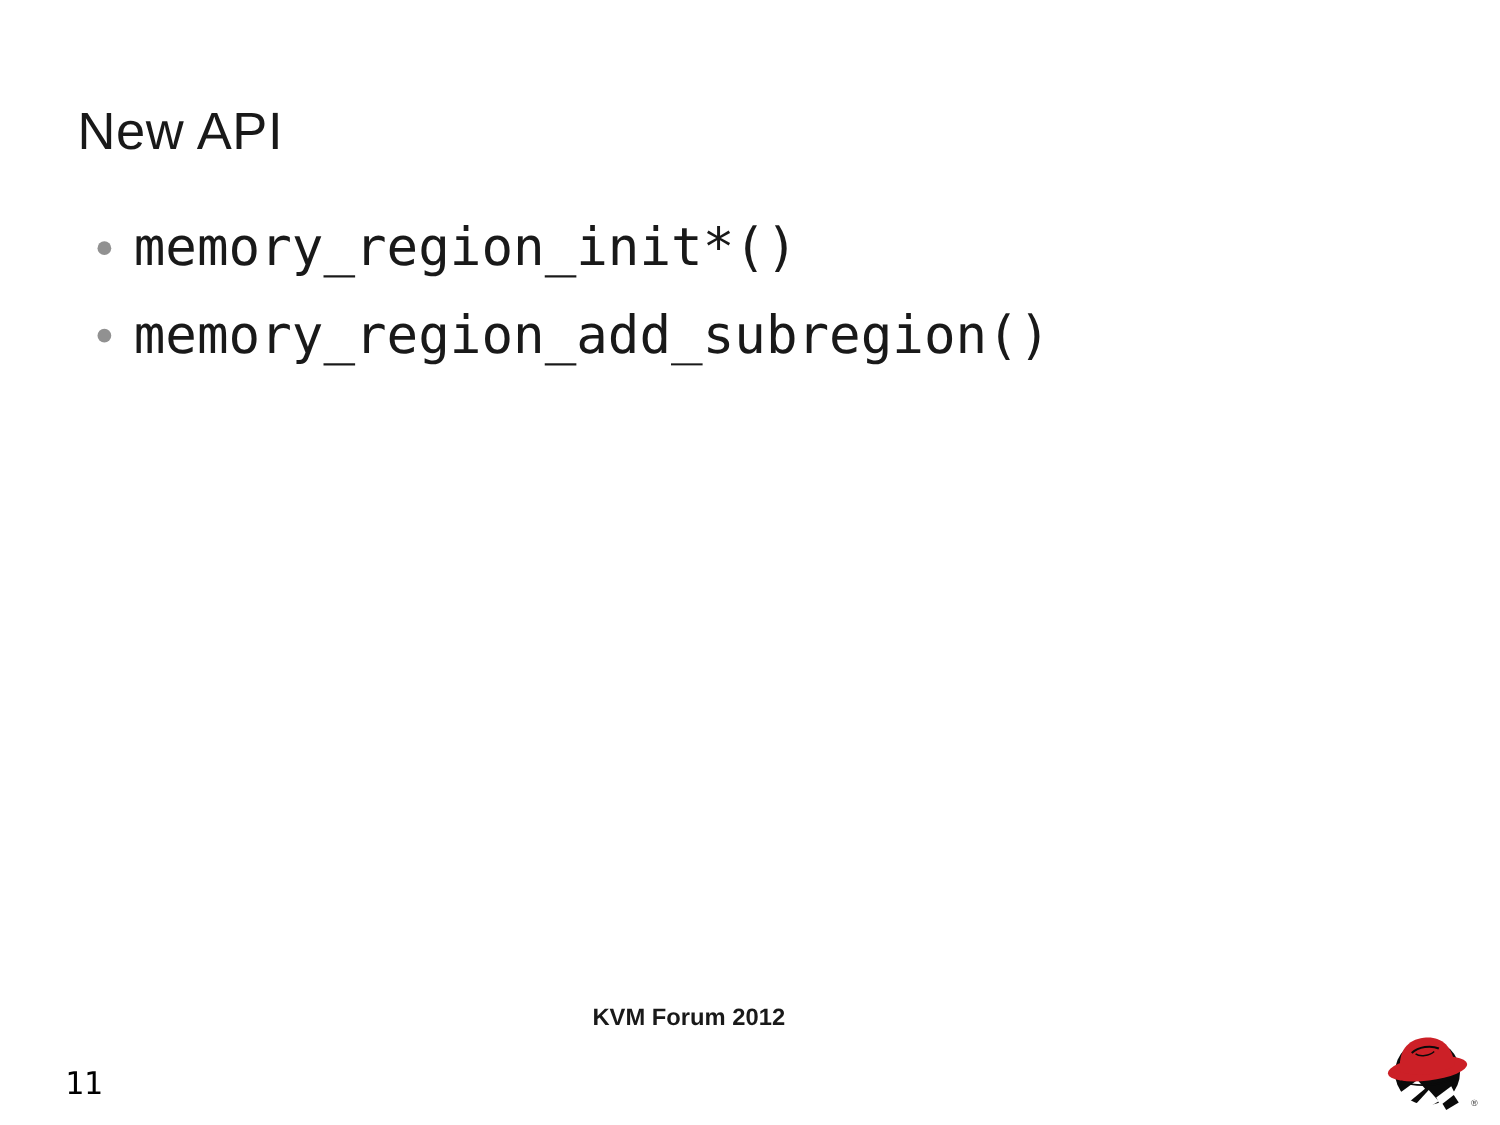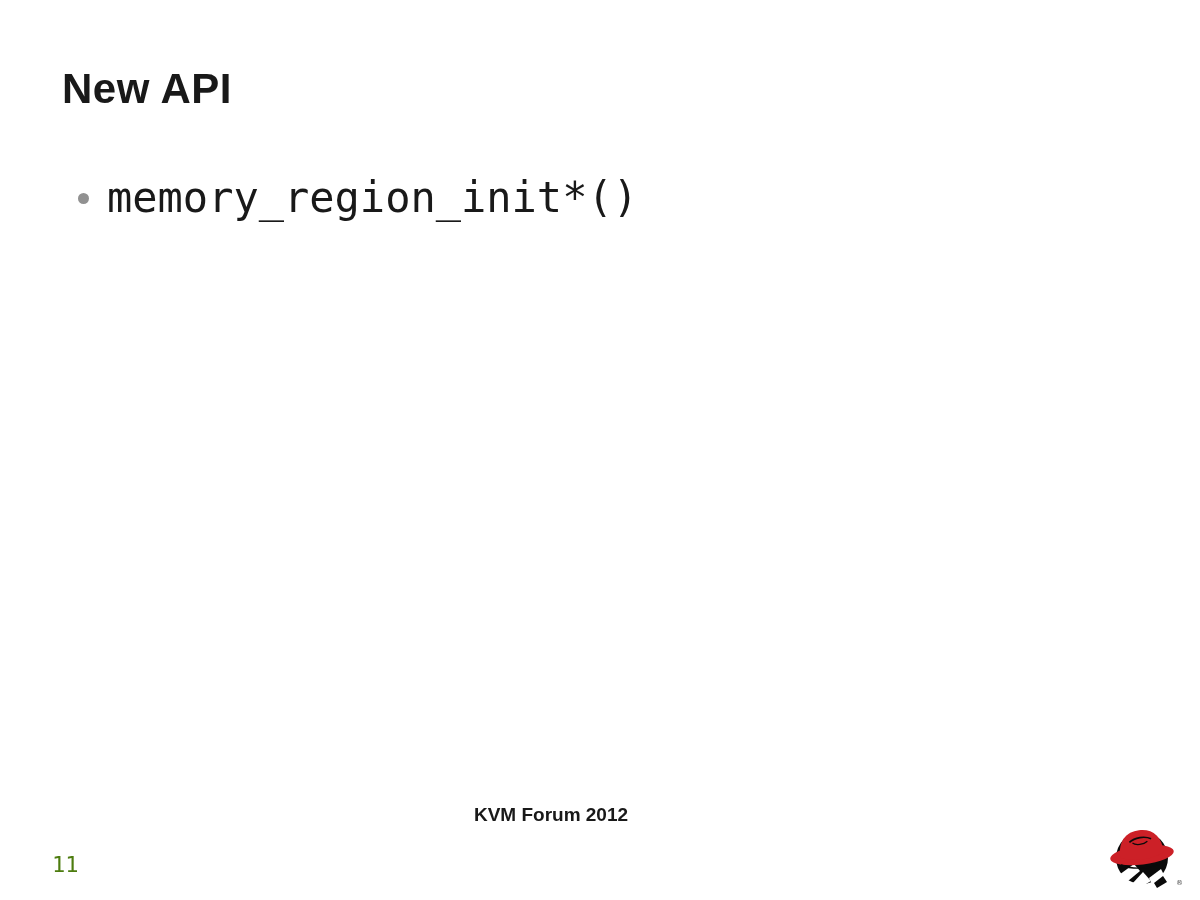--- a/index.html
+++ b/index.html
@@ -7,24 +7,24 @@
     position: relative;
     width: 1200px;
     height: 900px;
     background: #ffffff;
     overflow: hidden;
     font-family: "Liberation Sans", sans-serif;
   }
   .title {
     position: absolute;
     left: 62px;
-    top: 68px;
+    top: 84px;
     margin: 0;
     font-family: "Liberation Sans", sans-serif;
-    font-weight: bold;
+    font-weight: normal;
     font-size: 42px;
     line-height: 42px;
     letter-spacing: 0.5px;
     color: #191919;
   }
   .bullets {
     position: absolute;
     left: 0;
     top: 163px;
     margin: 0;
@@ -51,22 +51,22 @@
     font-size: 42px;
     line-height: 1;
     color: #191919;
     white-space: pre;
   }
   .page-number {
     position: absolute;
     left: 52px;
     top: 852px;
     font-family: "DejaVu Sans Mono", monospace;
-    font-size: 22px;
-    color: #4d7c0f;
+    font-size: 25px;
+    color: #000000;
   }
   .footer-center {
     position: absolute;
     left: 0;
     top: 804px;
     width: 1102px;
     text-align: center;
     font-family: "Liberation Sans", sans-serif;
     font-weight: bold;
     font-size: 19px;
@@ -94,20 +94,24 @@
 
 <div class="slide">
 
   <h1 class="title">New API</h1>
 
   <ul class="bullets">
     <li class="bullet-row">
       <span class="dot"></span>
       <span class="code">memory_region_init*()</span>
     </li>
+    <li class="bullet-row">
+      <span class="dot"></span>
+      <span class="code">memory_region_add_subregion()</span>
+    </li>
   </ul>
 
   <div class="page-number">11</div>
 
   <div class="footer-center">KVM Forum 2012</div>
 
   <div class="logo">
     <svg viewBox="0 0 74 66" aria-hidden="true">
 
       <circle cx="35" cy="33" r="26" fill="#0a0a0a"></circle>

